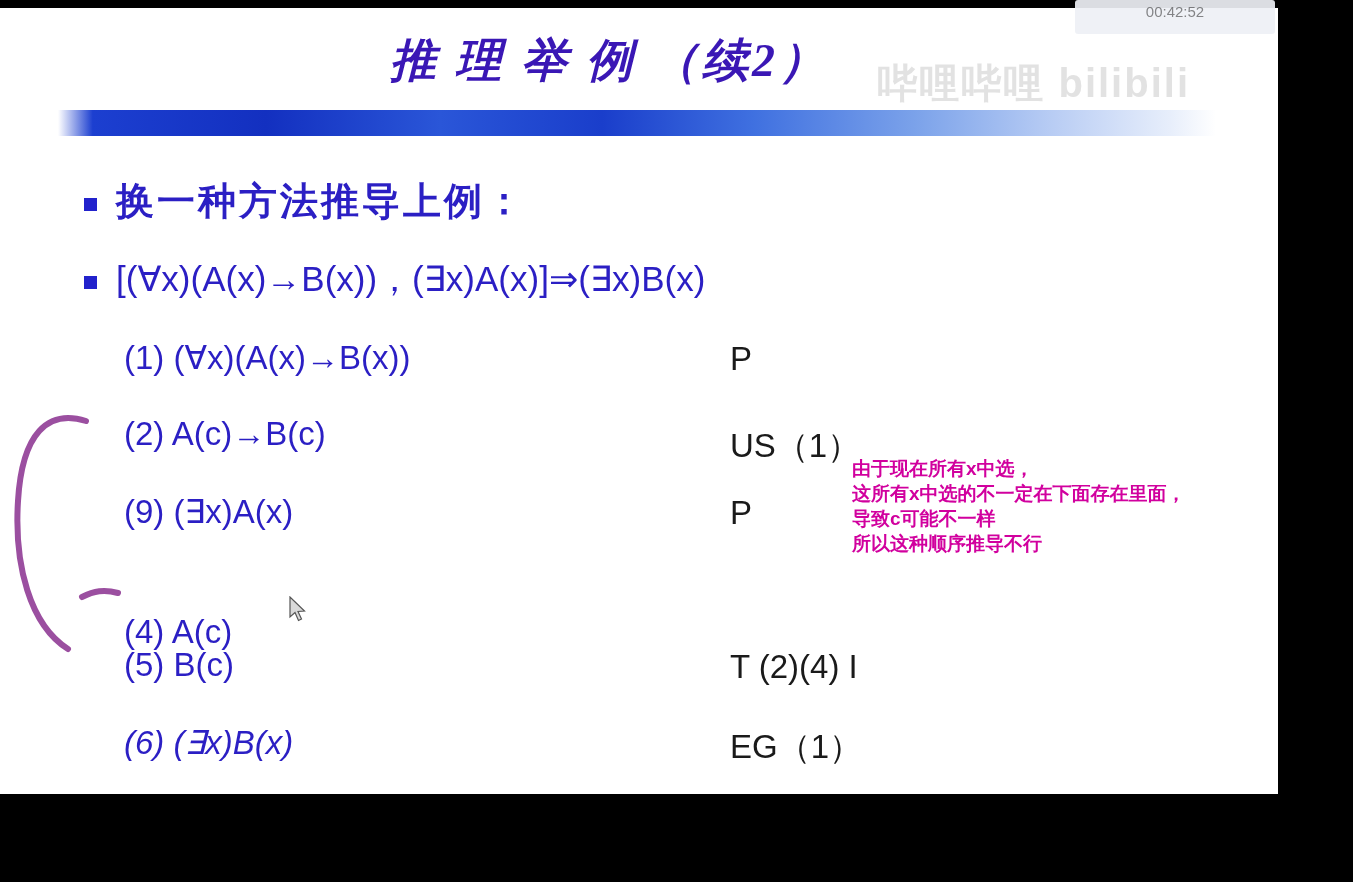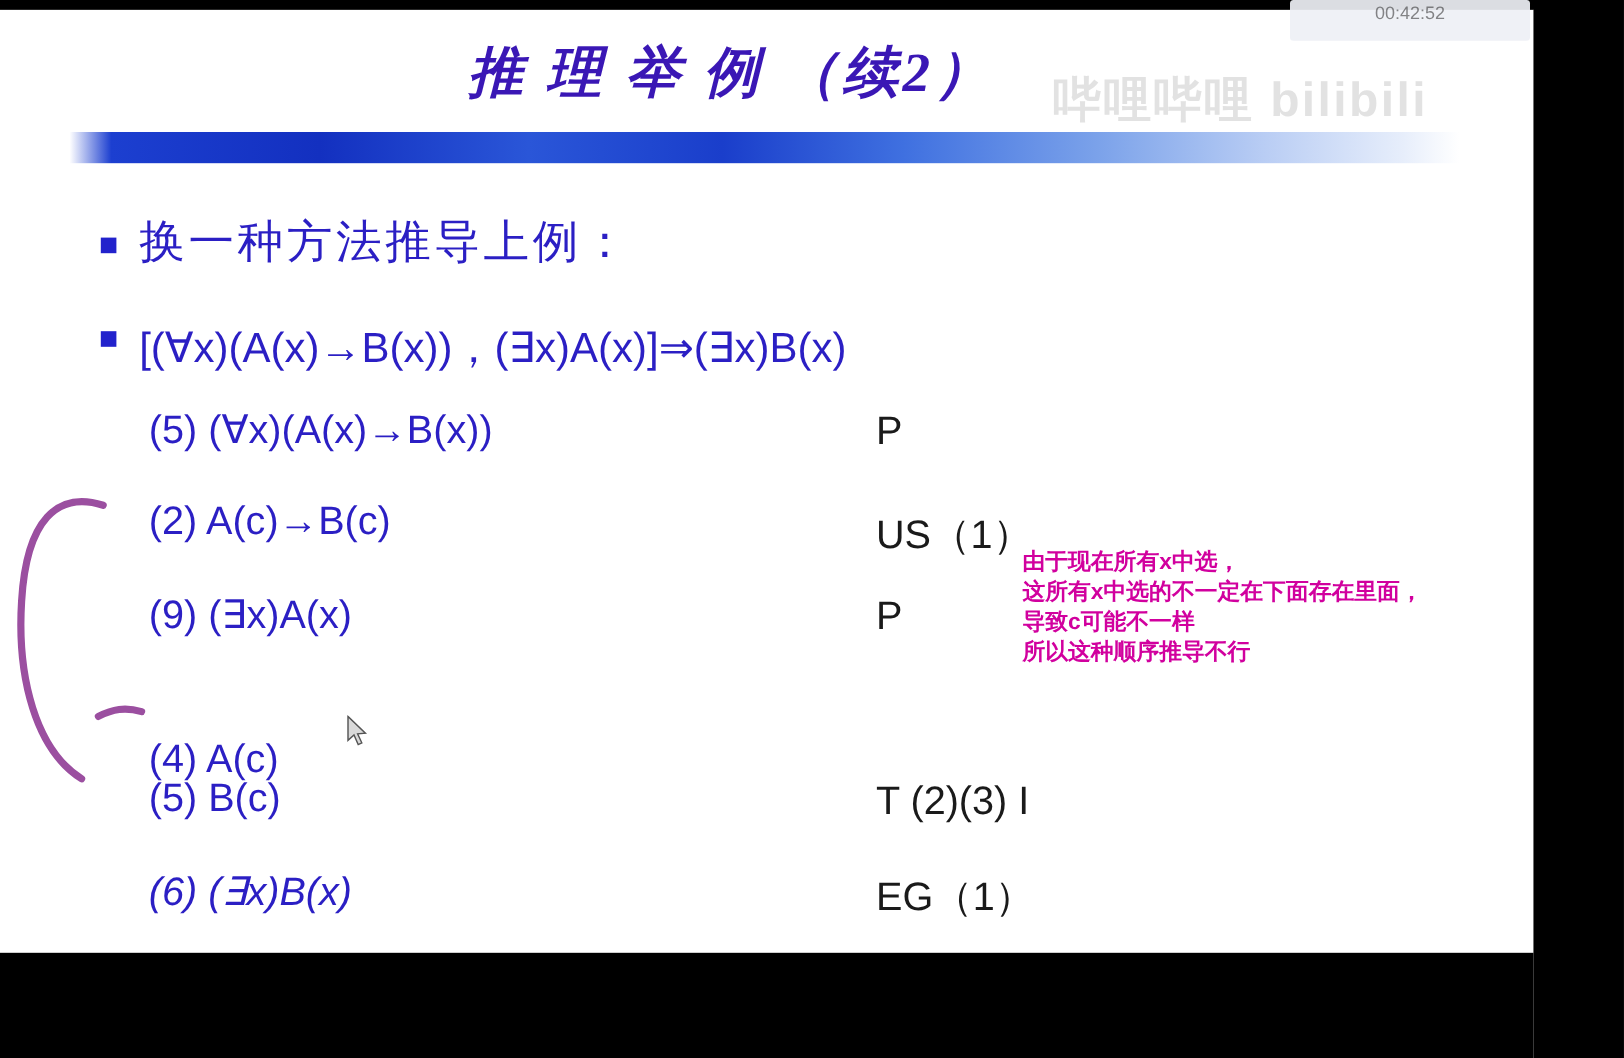--- a/index.html
+++ b/index.html
@@ -136,25 +136,26 @@
     white-space: nowrap;
     color: #2b1fc4;
   }
 
   .b1-sq { left: 84px; top: 190px; }
   .b1-text {
     left: 116px; top: 168px;
     font-size: 38px;
     font-family: "Liberation Serif", serif;
     letter-spacing: 3px;
+    font-weight: bold;
   }
 
   .b2-sq { left: 84px; top: 268px; }
   .b2-text {
-    left: 116px; top: 259px;
+    left: 116px; top: 248px;
     font-size: 35px;
     font-family: "Liberation Sans", sans-serif;
     letter-spacing: 0px;
   }
 
   
   .proof-line {
     position: absolute;
     left: 124px;
     font-size: 33px;
@@ -215,33 +216,33 @@
     <div class="title-rule"></div>
 
     <div class="watermark">哔哩哔哩 bilibili</div>
 
     <div class="bullet-sq b1-sq"></div>
     <div class="bullet-text b1-text">换一种方法推导上例：</div>
 
     <div class="bullet-sq b2-sq"></div>
     <div class="bullet-text b2-text">[(∀x)(A(x)→B(x))，(∃x)A(x)]⇒(∃x)B(x)</div>
 
-    <div class="proof-line" style="top:330px;">(5)  (∀x)(A(x)→B(x))</div>
+    <div class="proof-line" style="top:330px;">(1)  (∀x)(A(x)→B(x))</div>
     <div class="proof-rule" style="top:332px;">P</div>
 
     <div class="proof-line" style="top:407px;">(2)  A(c)→B(c)</div>
     <div class="proof-rule" style="top:416px;">US（1）</div>
 
     <div class="proof-line" style="top:484px;">(9)  (∃x)A(x)</div>
     <div class="proof-rule" style="top:486px;">P</div>
 
     <div class="proof-line" style="top:561px;margin-top:44px;">(4)  A(c)</div>
 
     <div class="proof-line" style="top:638px;">(5)  B(c)</div>
-    <div class="proof-rule" style="top:640px;">T   (2)(3) I</div>
+    <div class="proof-rule" style="top:640px;">T   (2)(4) I</div>
 
     <div class="proof-line" style="top:715px;font-style:italic;">(6)  (∃x)B(x)</div>
     <div class="proof-rule" style="top:717px;">EG（1）</div>
 
     <div class="annotation">
       <div>由于现在所有x中选，</div>
       <div>这所有x中选的不一定在下面存在里面，</div>
       <div>导致c可能不一样</div>
       <div>所以这种顺序推导不行</div>
     </div>

